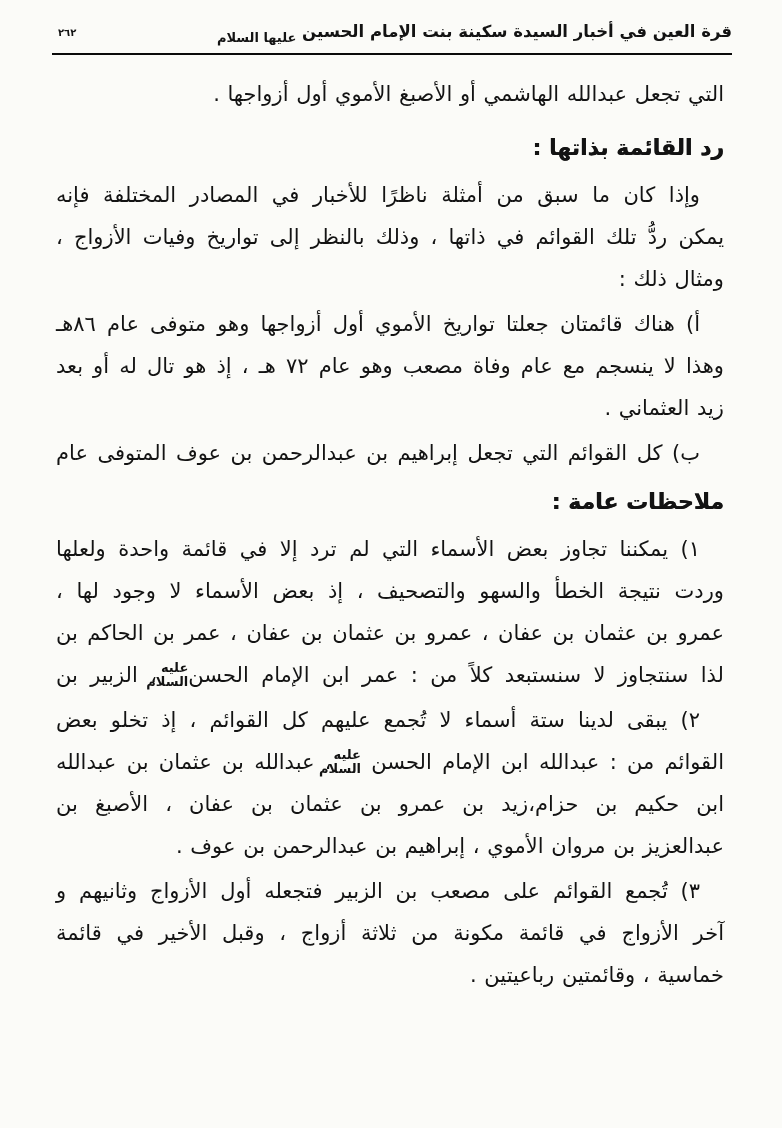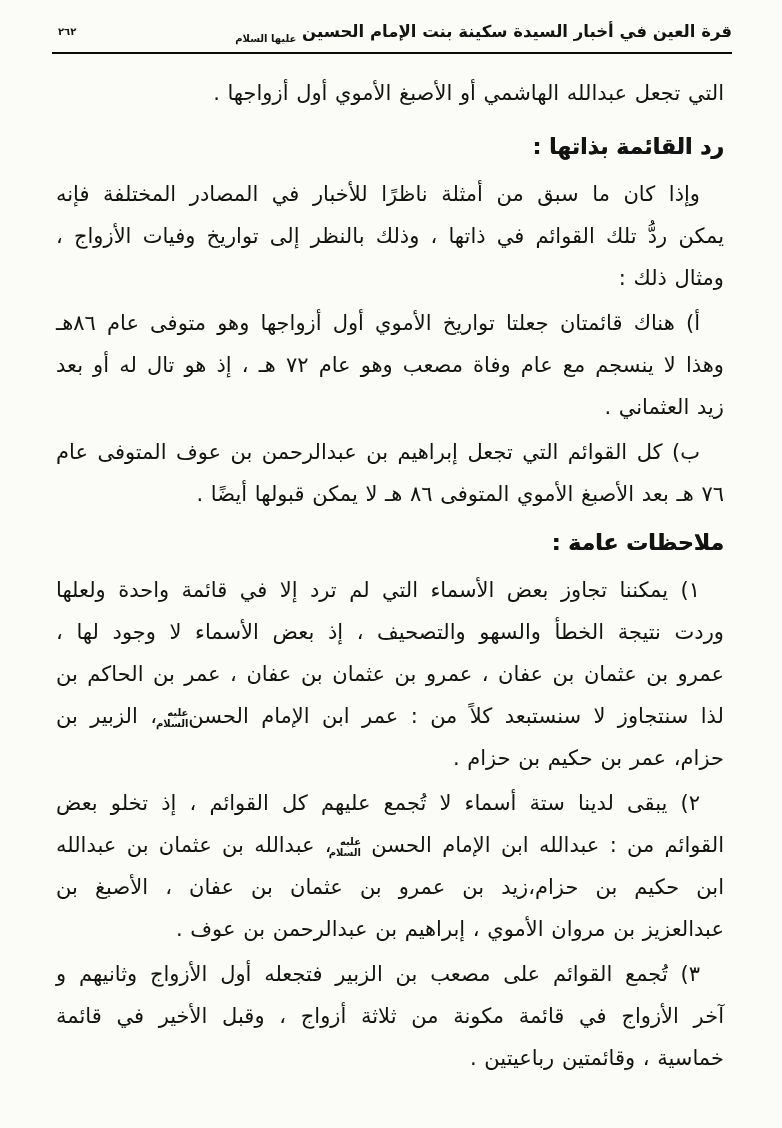--- a/index.html
+++ b/index.html
@@ -63,21 +63,21 @@
     text-align: right;
     letter-spacing: 0.2px;
     text-shadow: 0.4px 0 0 currentColor;
   }
   .para { margin: 0 0 3px; }
   .sec2-heading { margin-top: 12px; }
   
   .honorific {
     display: inline-block;
     width: 19px;
-    font-size: 10px;
+    font-size: 13px;
     font-weight: bold;
     line-height: 1.1;
     text-align: center;
     vertical-align: -4px;
     word-spacing: 0;
   }
   .header .honorific { vertical-align: -5px; }
 </style>
 </head>
 <body>
@@ -105,31 +105,29 @@
     </p>
 
     <p class="para">
       <span class="line ind" style="display:block">أ) هناك قائمتان جعلتا تواريخ الأموي أول أزواجها وهو متوفى عام ٨٦هـ</span>
       <span class="line" style="display:block">وهذا لا ينسجم مع عام وفاة مصعب وهو عام ٧٢ هـ ، إذ هو تال له أو بعد</span>
       <span class="line end" style="display:block">زيد العثماني .</span>
     </p>
 
     <p class="para">
       <span class="line ind" style="display:block">ب) كل القوائم التي تجعل إبراهيم بن عبدالرحمن بن عوف المتوفى عام</span>
-      <span class="line end" style="display:block">٧٦ هـ بعد الأصبغ الأموي المتوفى ٨٦ هـ  لا يمكن قبولها أيضًا .</span>
     </p>
 
     <div class="sec-heading sec2-heading">ملاحظات عامة :</div>
 
     <p class="para">
       <span class="line ind" style="display:block">١) يمكننا تجاوز بعض الأسماء التي لم ترد إلا في قائمة واحدة ولعلها</span>
       <span class="line" style="display:block">وردت نتيجة الخطأ والسهو والتصحيف ، إذ بعض الأسماء لا وجود لها ،</span>
       <span class="line" style="display:block">عمرو بن عثمان بن عفان ، عمرو بن عثمان بن عفان ، عمر بن الحاكم بن</span>
       <span class="line" style="display:block"><span>لذا سنتجاوز لا سنستبعد كلاً من : عمر ابن الإمام الحسن</span><span class="honorific">عليه السلام</span> <span>، الزبير بن</span></span>
-      <span class="line end" style="display:block">حزام، عمر بن حكيم بن حزام .</span>
     </p>
 
     <p class="para">
       <span class="line ind" style="display:block">٢) يبقى لدينا ستة أسماء لا تُجمع عليهم كل القوائم ، إذ تخلو بعض</span>
       <span class="line" style="display:block"><span>القوائم من : عبدالله ابن الإمام الحسن</span> <span class="honorific">عليه السلام</span> <span>، عبدالله بن عثمان بن عبدالله</span></span>
       <span class="line" style="display:block">ابن حكيم بن حزام،زيد بن عمرو بن عثمان بن عفان ، الأصبغ بن</span>
       <span class="line end" style="display:block">عبدالعزيز بن مروان الأموي ، إبراهيم بن عبدالرحمن بن عوف .</span>
     </p>
 
     <p class="para">

